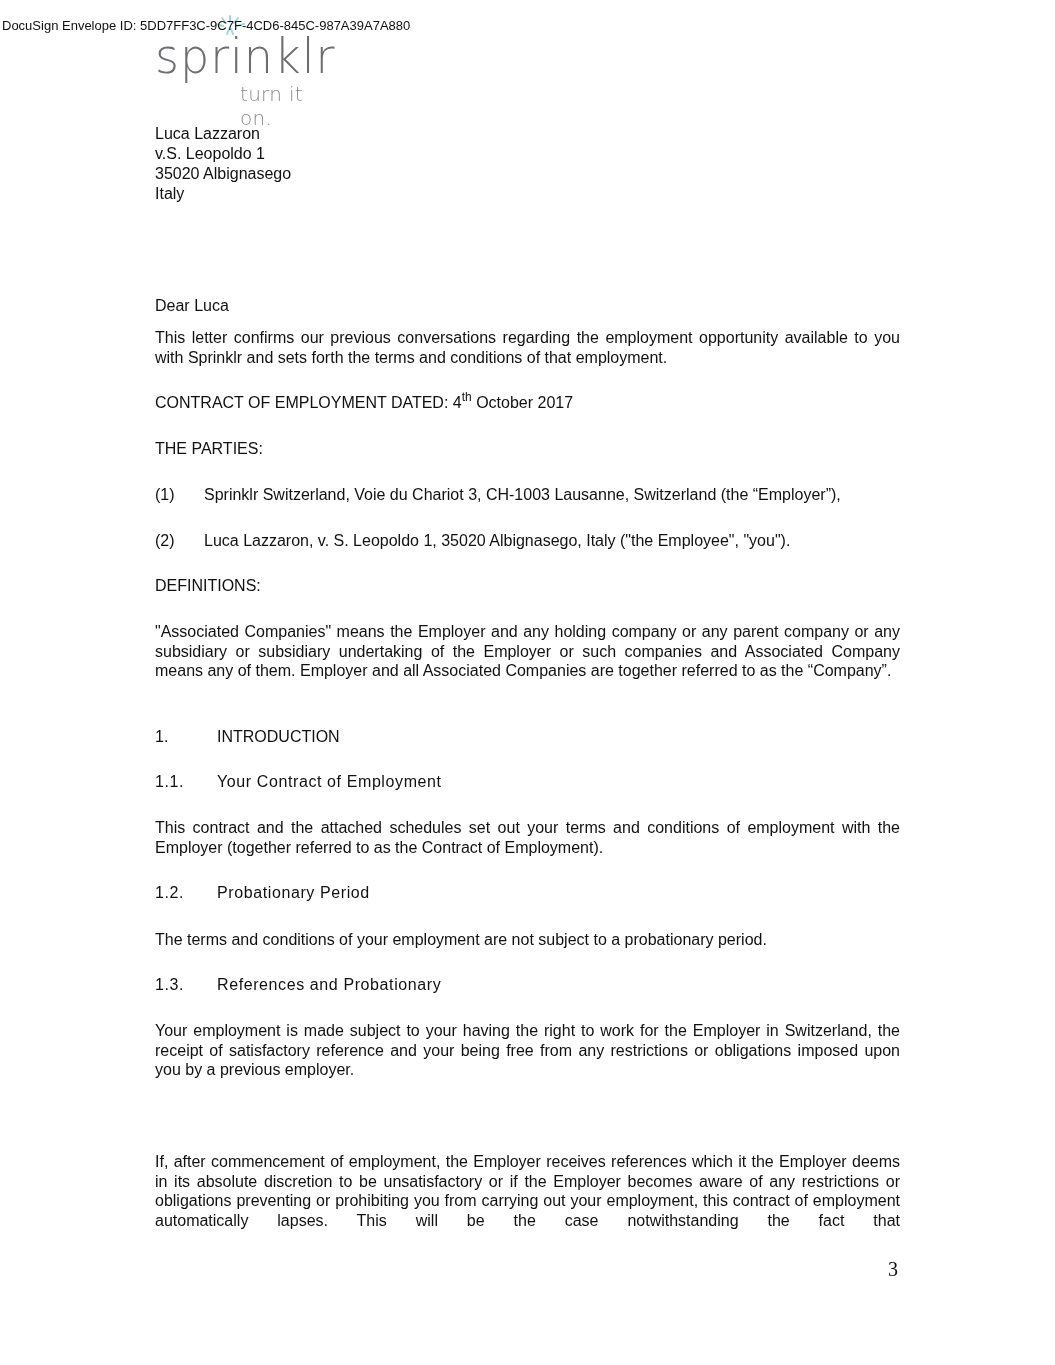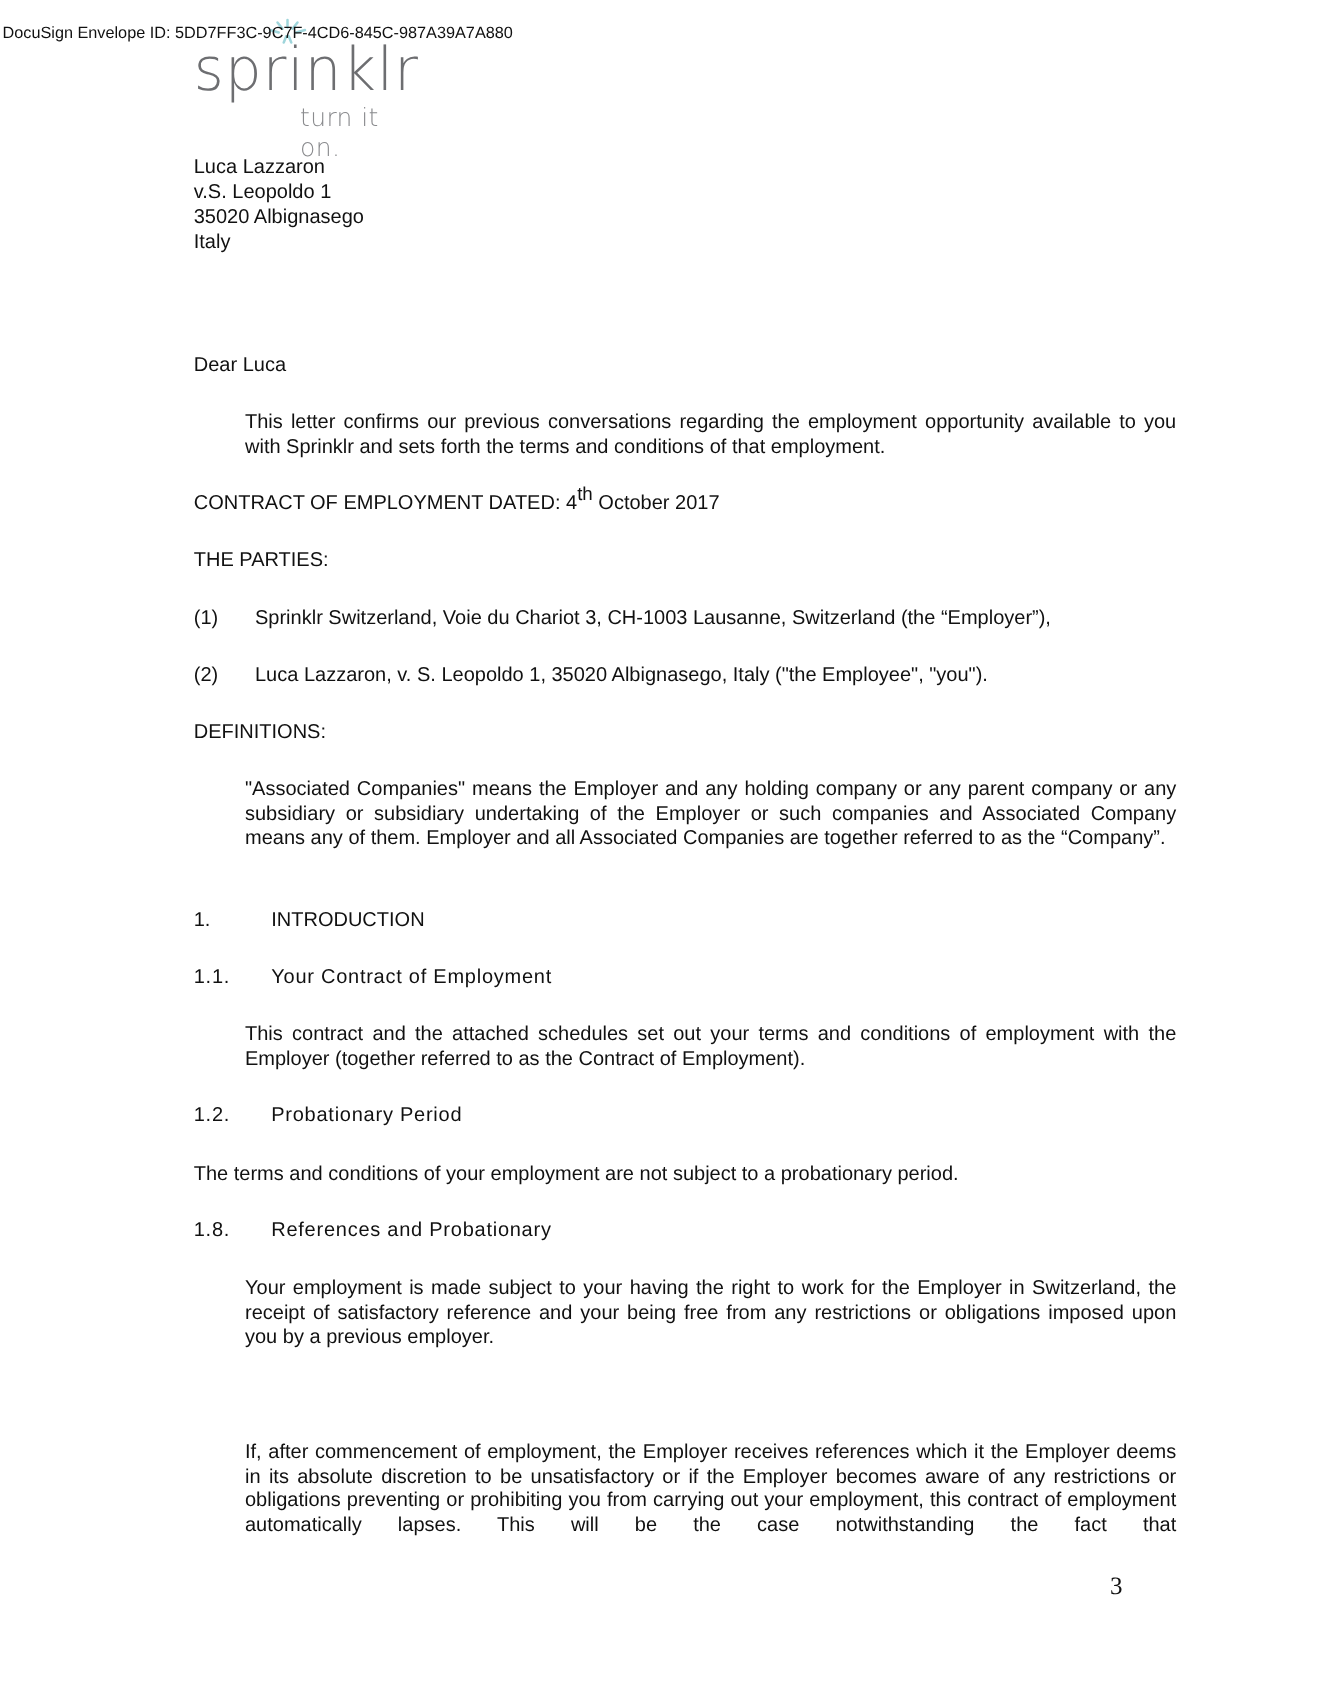--- a/index.html
+++ b/index.html
@@ -17,25 +17,25 @@
     position: absolute; left: 0; top: 18px; font-size: 48px; letter-spacing: 1px;
     color: #6d6e71; font-family: "DejaVu Sans", sans-serif; font-weight: 200;
     line-height: 48px; -webkit-text-stroke: 0; transform: scaleX(0.96); transform-origin: left;
   }
   .logo-tag {
     position: absolute; left: 85px; top: 68px; font-size: 20px; color: #8a8b8e;
     font-family: "DejaVu Sans", sans-serif; font-weight: 200; letter-spacing: 0.3px;
   }
   .doc { position: absolute; left: 155px; width: 745px; font-size: 16px; line-height: 19.6px; }
   .line { position: absolute; left: 155px; font-size: 16px; line-height: 20px; white-space: nowrap; }
-  .justify { text-align: justify; margin-left: 41px; }
+  .justify { text-align: justify; }
   .num { display: inline-block; width: 62px; }
   .pnum { display: inline-block; width: 49px; }
   .heading-sub { letter-spacing: 0.6px; }
-  sup { font-size: 15px; line-height: 0; vertical-align: 7px; }
+  sup { font-size: 12px; line-height: 0; vertical-align: 7px; }
   .page-num {
     position: absolute; left: 888px; top: 1258px; font-family: "Liberation Serif", serif;
     font-size: 20px; color: #111;
   }
 </style>
 </head>
 <body>
 
 <div class="envelope">DocuSign Envelope ID: 5DD7FF3C-9C7F-4CD6-845C-987A39A7A880</div>
 
@@ -55,21 +55,21 @@
   <div class="logo-tag">turn it on.</div>
 </div>
 
 <div>
   <div class="line" style="top:124px">Luca Lazzaron</div>
   <div class="line" style="top:144px">v.S. Leopoldo 1</div>
   <div class="line" style="top:164px">35020 Albignasego</div>
   <div class="line" style="top:184px">Italy</div>
 </div>
 
-<div class="line" style="top:283px">Dear Luca</div>
+<div class="line" style="top:296px">Dear Luca</div>
 
 <div class="doc justify" style="top:328px">This letter confirms our previous conversations regarding the employment opportunity available to you with Sprinklr and sets forth the terms and conditions of that employment.</div>
 
 <div class="line" style="top:393px"><span>CONTRACT OF EMPLOYMENT DATED: 4</span><sup>th</sup><span> October 2017</span></div>
 
 <div class="line" style="top:439px">THE PARTIES:</div>
 
 <div class="line" style="top:485px">
   <span class="pnum">(1)</span><span>Sprinklr Switzerland, Voie du Chariot 3, CH-1003 Lausanne, Switzerland (the “Employer”),</span>
 </div>
@@ -89,19 +89,19 @@
   <span class="num">1.1.</span><span>Your Contract of Employment</span>
 </div>
 <div class="doc justify" style="top:818px">This contract and the attached schedules set out your terms and conditions of employment with the Employer (together referred to as the Contract of Employment).</div>
 
 <div class="line heading-sub" style="top:883px">
   <span class="num">1.2.</span><span>Probationary Period</span>
 </div>
 <div class="line" style="top:930px">The terms and conditions of your employment are not subject to a probationary period.</div>
 
 <div class="line heading-sub" style="top:975px">
-  <span class="num">1.8.</span><span>References and Probationary</span>
+  <span class="num">1.3.</span><span>References and Probationary</span>
 </div>
 <div class="doc justify" style="top:1021px">Your employment is made subject to your having the right to work for the Employer in Switzerland, the receipt of satisfactory reference and your being free from any restrictions or obligations imposed upon you by a previous employer.</div>
 
 <div class="doc justify" style="top:1152px; text-align-last: justify;">If, after commencement of employment, the Employer receives references which it the Employer deems in its absolute discretion to be unsatisfactory or if the Employer becomes aware of any restrictions or obligations preventing or prohibiting you from carrying out your employment, this contract of employment automatically lapses. This will be the case notwithstanding the fact that</div>
 
 <div class="page-num">3</div>
 
 </body></html>

